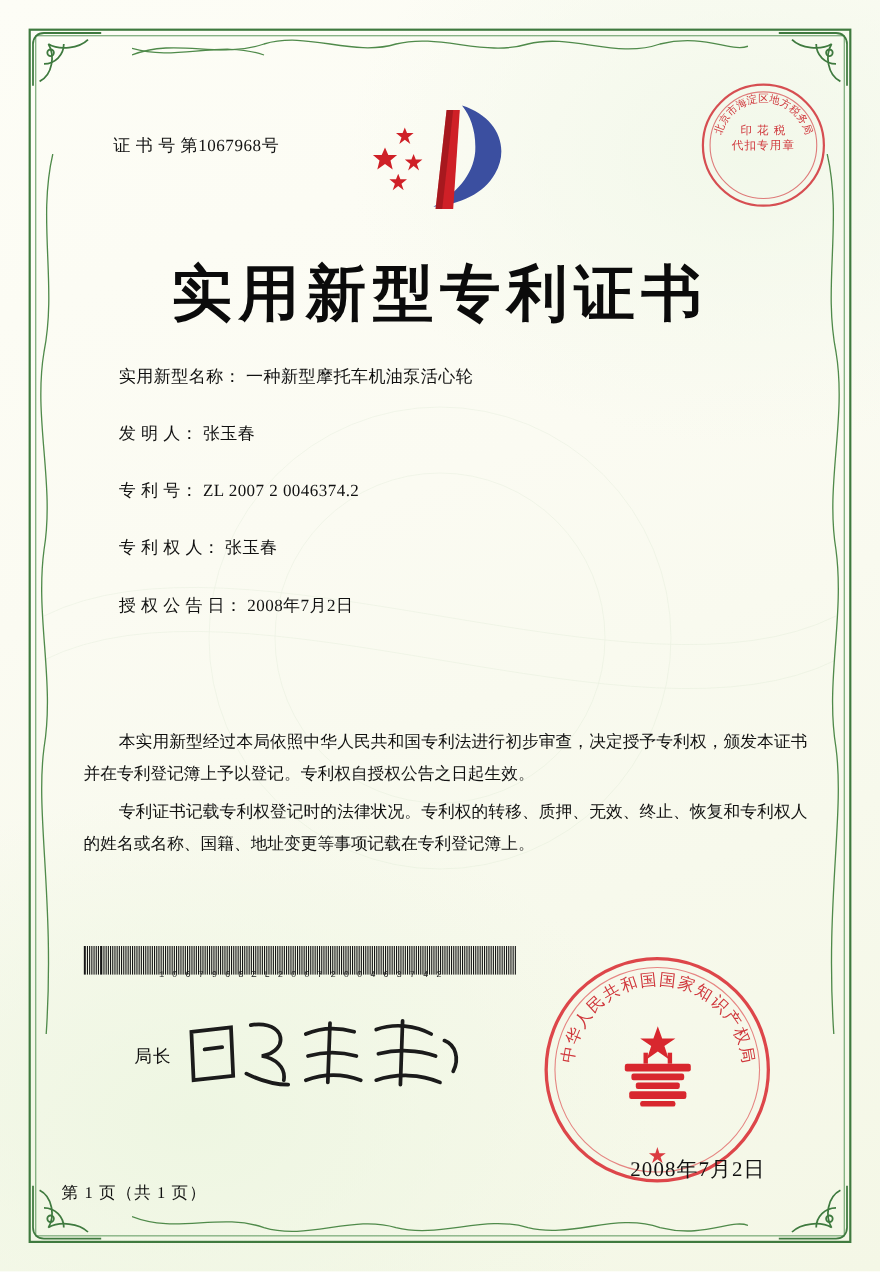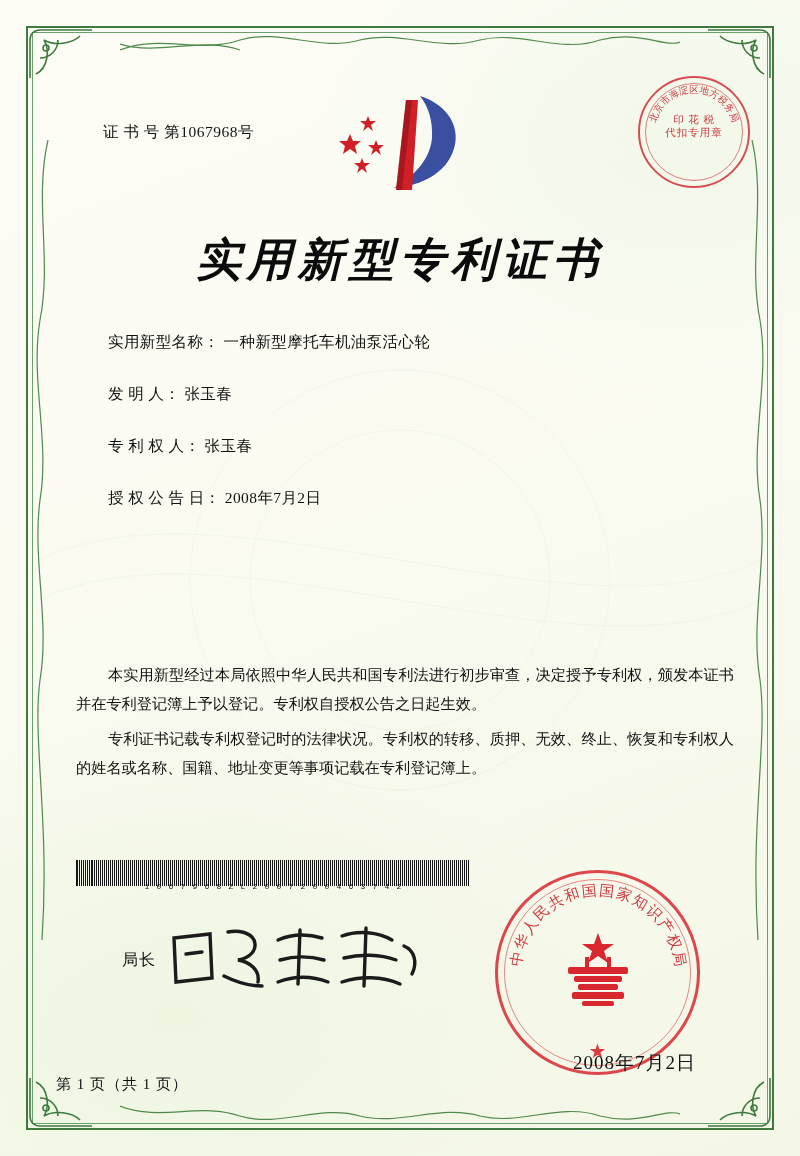--- a/index.html
+++ b/index.html
@@ -80,24 +80,23 @@
   }
   .stamp-arc span {
     position:absolute; left:50%; top:50%;
     font-size:10px; color:#cc2229; opacity:.9;
     transform-origin:0 0;
   }
 
   .main-title {
     position:absolute; left:0; right:0; top:170px;
     text-align:center;
-    font-size:45px; font-weight:bold; letter-spacing:6px;
+    font-size:55px; font-weight:bold; letter-spacing:6px;
     color:#0b0b0b;
     font-family:"Liberation Serif", serif;
-    font-style:italic;
   }
 
   .fields { position:absolute; left:24px; right:0; top:272px;margin-left:28px; }
   .field { font-size:15.5px; color:#111; margin-bottom:31px; letter-spacing:0.4px; }
   .field .lbl { display:inline-block; }
   .field .val { }
 
   .paras { position:absolute; left:20px; right:10px; top:600px; }
   .para {
     font-size:15.2px; line-height:29px; color:#111;
@@ -281,20 +280,24 @@
     <div class="main-title">实用新型专利证书</div>
 
     <div class="fields">
       <div class="field">
         <span class="lbl">实用新型名称：</span>
         <span class="val">一种新型摩托车机油泵活心轮</span>
       </div>
       <div class="field">
         <span class="lbl">发 明 人：</span>
         <span class="val">张玉春</span>
+      </div>
+      <div class="field">
+        <span class="lbl">专 利 号：</span>
+        <span class="val">ZL 2007 2 0046374.2</span>
       </div>
       <div class="field">
         <span class="lbl">专 利 权 人：</span>
         <span class="val">张玉春</span>
       </div>
       <div class="field">
         <span class="lbl">授 权 公 告 日：</span>
         <span class="val">2008年7月2日</span>
       </div>
     </div>

